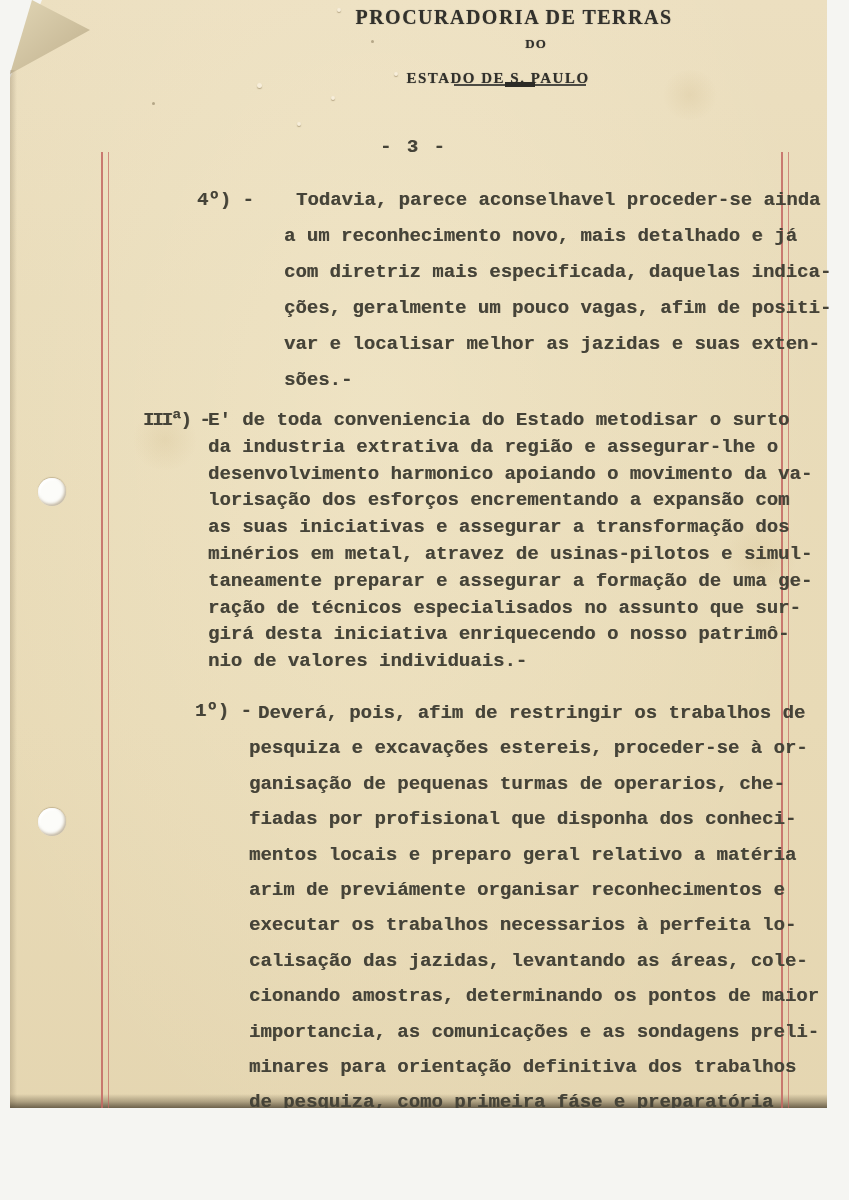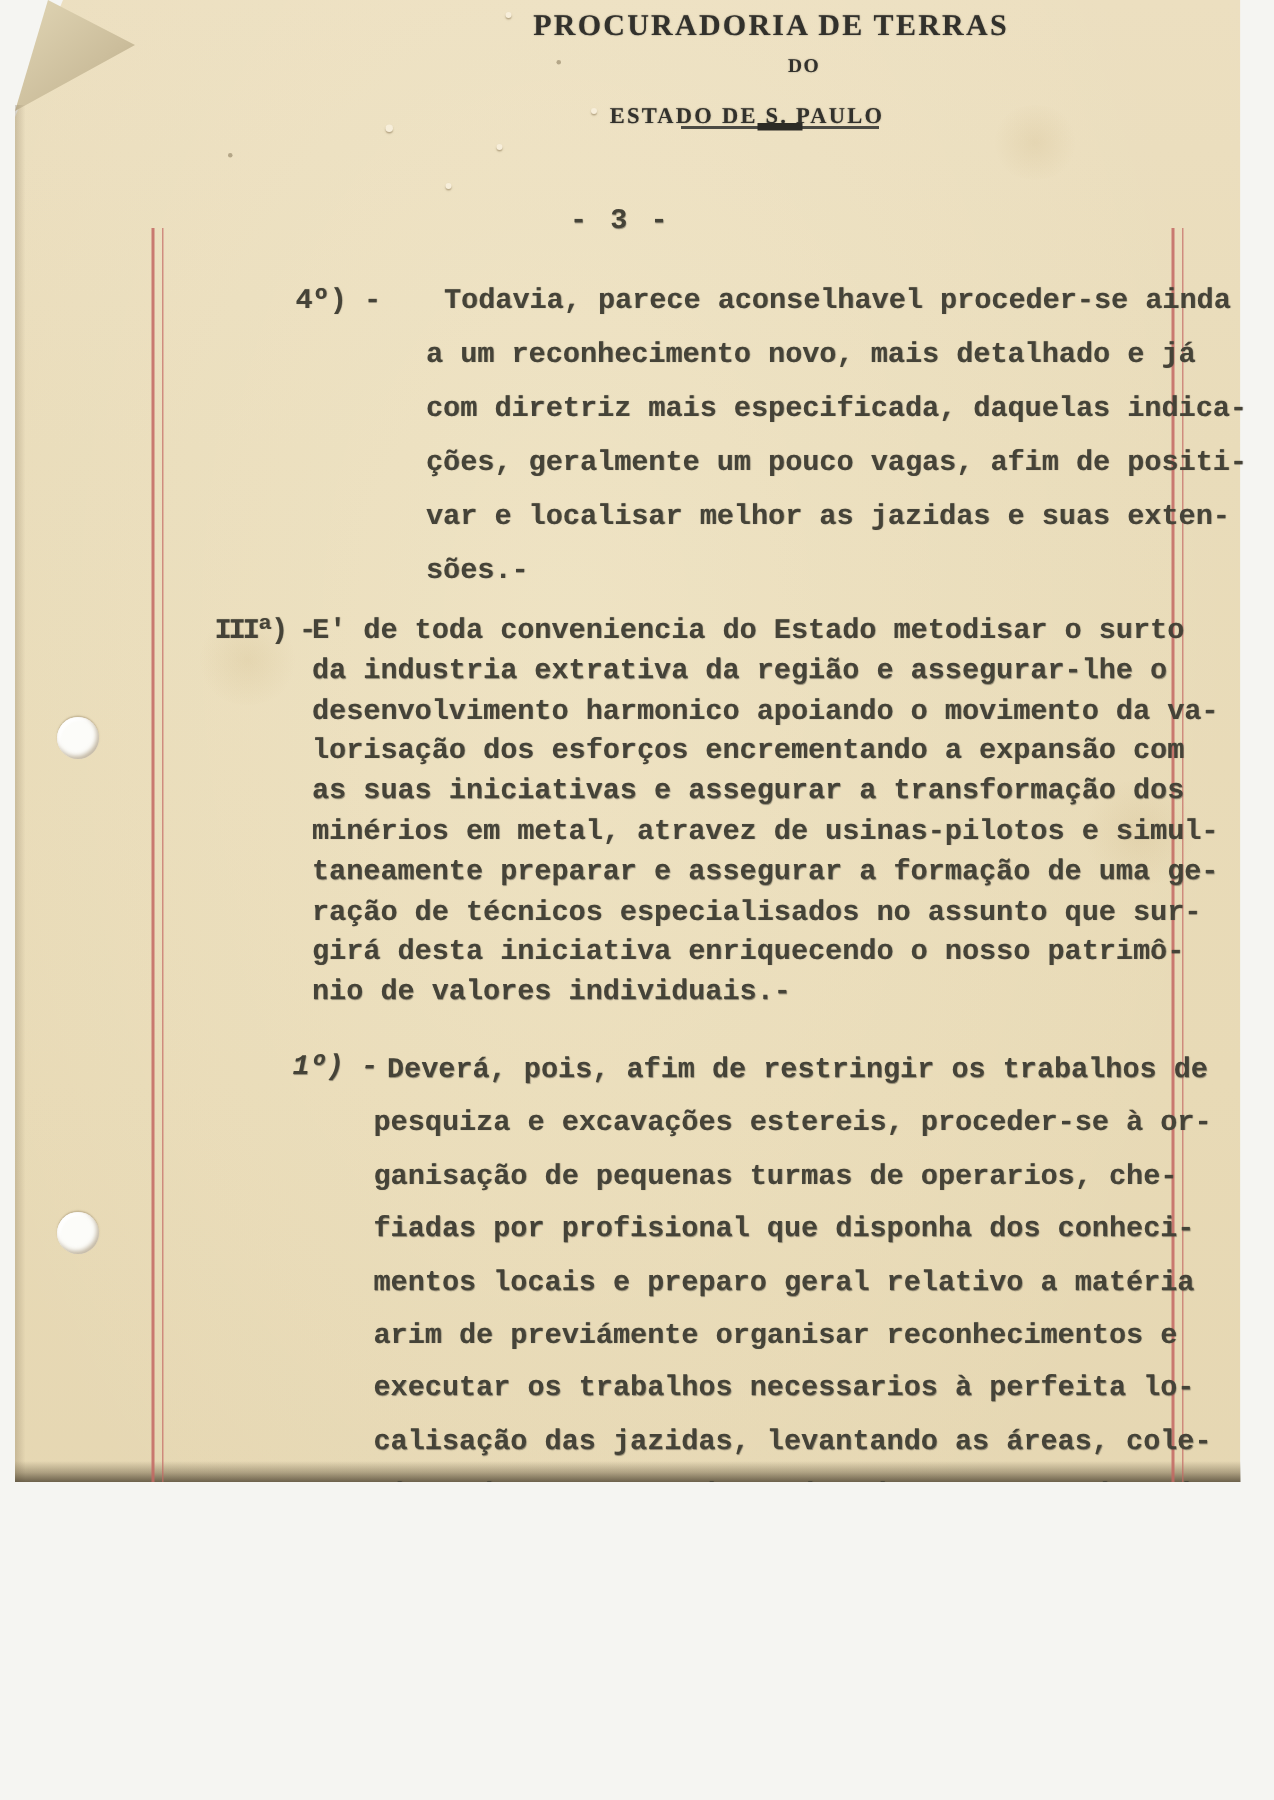--- a/index.html
+++ b/index.html
@@ -1,18 +1,18 @@
 <!DOCTYPE html>
 <html><head>
 <meta charset="utf-8">
 <title>Procuradoria de Terras — page 3</title>
 <style>
   html,body { margin:0; padding:0; background:#f5f5f2; }
   .scan {
-    position:relative; width:849px; height:988px; margin:0 auto;
+    position:relative; width:849px; height:1108px; margin:0 auto;
     background:#f5f5f2; overflow:hidden;
     font-family:"Liberation Mono","DejaVu Sans Mono",monospace;
   }
   
   .paper {
     position:absolute; left:10px; top:0; width:817px; height:1200px;
     background:
       radial-gradient(ellipse at 45% 35%, rgba(255,248,225,.25), rgba(0,0,0,0) 70%),
       linear-gradient(180deg, #ecdfc0 0%, #e9dcba 25%, #e8dab6 60%, #e4d5b0 100%);
     clip-path: polygon(32px 0, 817px 0, 817px 1200px, 0 1200px, 0 78px);
@@ -82,21 +82,21 @@
   .page-number { left:380px; top:136px; letter-spacing:2px; }
   .sec-label { line-height:inherit; }
   .sec-lines { }
   
   .s4-label { left:197px; top:182px; line-height:36px; }
   .s4-lines { left:246px; top:182px; line-height:36px; text-indent:12px;margin-left:38px; }
   
   .s3-label { left:143px; top:407px; line-height:26.8px; letter-spacing:-2px; }
   .s3-lines { left:208px; top:407px; line-height:26.8px;font-family:Liberation Mono, monospace; }
   
-  .s1-label { left:195px; top:694px; line-height:35.4px;font-style:italic; }
+  .s1-label { left:195px; top:694px; line-height:35.4px; }
   .s1-lines { left:249px; top:696px; line-height:35.4px; text-indent:9px; }
   .footer-mark { left:452px; top:1170px; letter-spacing:3px; }
   
   .signature { position:absolute; left:680px; top:1103px; width:104px; height:100px; }
   .signature path { fill:none; stroke:#6e6d5d; stroke-width:2.4; stroke-linecap:round; opacity:.85; }
 </style>
 </head>
 <body>
 
 <div class="scan">

